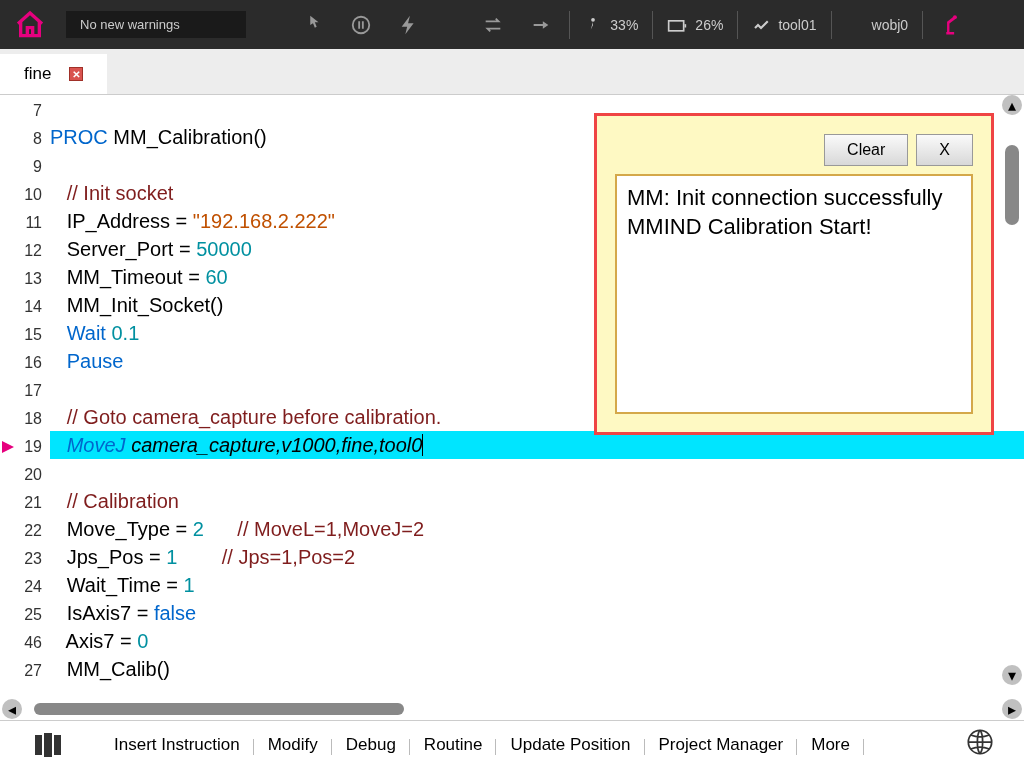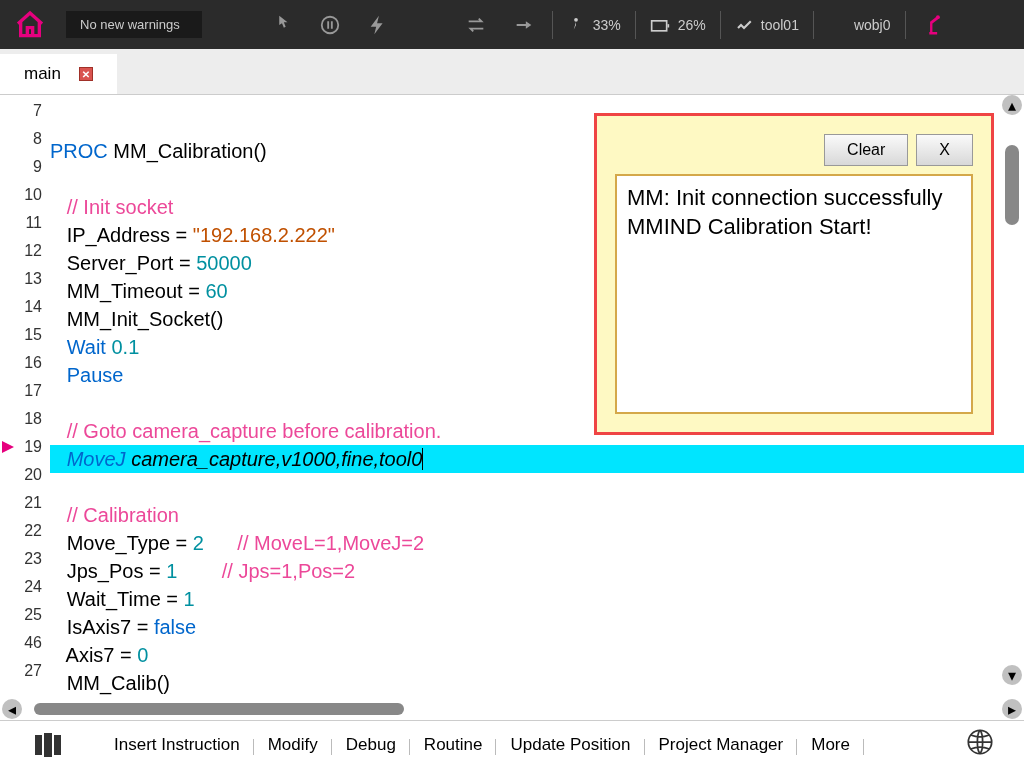--- a/index.html
+++ b/index.html
@@ -1,41 +1,41 @@
 <!DOCTYPE html>
 <html><head>
 <meta charset="utf-8">
 <style>
 * { margin: 0; padding: 0; box-sizing: border-box; }
 body { font-family: Arial, sans-serif; width: 1024px; height: 768px; overflow: hidden; background: #fff; position: relative; }
 
 .topbar { background: #2b2b2b; height: 49px; display: flex; align-items: center; color: #ccc; font-size: 14px; }
 .home-btn { width: 60px; height: 49px; display: flex; align-items: center; justify-content: center; }
 .home-btn svg { width: 32px; height: 32px; }
-.warn-box { background: #1a1a1a; padding: 6px 14px; margin: 0 6px; width: 136px; font-size: 13px; }
+.warn-box { background: #1a1a1a; padding: 6px 14px; margin: 0 6px; width: 180px; font-size: 13px; }
 .tb-icon { width: 48px; display: flex; align-items: center; justify-content: center; height: 49px; }
 .tb-icon svg { width: 22px; height: 22px; }
 .tb-sep { width: 1px; height: 28px; background: #555; margin: 0 4px; }
 .tb-group { display: flex; align-items: center; gap: 8px; padding: 0 10px; }
 .tb-text { font-size: 14px; }
 .robot-icon { color: #e6007e; }
 
 .tabbar { background: #ededed; height: 46px; display: flex; align-items: flex-end; border-bottom: 1px solid #ccc; }
 .tab { background: #fff; padding: 10px 24px; display: flex; align-items: center; gap: 18px; font-size: 17px; }
 .tab-close { width: 14px; height: 14px; background: #d9534f; border: 1px solid #a03028; display: inline-flex; align-items: center; justify-content: center; color: #fff; font-size: 10px; font-weight: bold; }
 
 .editor-area { position: relative; height: 590px; display: flex; background: #fff; }
 .gutter { width: 50px; text-align: right; padding-top: 2px; }
 .gutter div { height: 28px; line-height: 28px; font-size: 16px; color: #333; padding-right: 8px; position: relative; }
 .gutter .bp::before { content: ""; position: absolute; left: 2px; top: 8px; width: 12px; height: 12px; background: #e6007e; clip-path: polygon(0 0, 100% 50%, 0 100%); }
-.code { flex: 1; padding-top: 14px; font-size: 20px; font-family: Arial, sans-serif; }
+.code { flex: 1; padding-top: 0; font-size: 20px; font-family: Arial, sans-serif; }
 .line { height: 28px; line-height: 28px; white-space: pre; }
 .line.hl { background: #00e5ff; font-style: italic; }
 .kw { color: #0066cc; font-weight: 500; }
-.cm { color: #ec4899; }
+.cm { color: #7f1d1d; }
 .str { color: #c05000; }
 .num { color: #0090a0; text-align: center; }
 .bool { color: #0066cc; }
 .cursor { border-right: 1px solid #000; }
 
 .output-panel { position: absolute; right: 30px; top: 18px; width: 400px; background: #fff; }
 .output-btns { display: flex; justify-content: flex-end; gap: 8px; margin-bottom: 8px; }
 .out-btn { background: linear-gradient(#fafafa, #d8d8d8); border: 1px solid #999; padding: 6px 22px; font-size: 16px; cursor: pointer; }
 .output-box { border: 2px solid #d4a84a; background: #fff; height: 240px; padding: 8px 10px; font-size: 22px; line-height: 1.3; }
 .output-frame { border: 3px solid #ef4444; background: #fef9c3; padding: 18px; }
@@ -127,21 +127,21 @@
   <div class="tb-icon robot-icon">
     <svg width="24" height="28" viewBox="0 0 24 28" fill="#e6007e">
         <path d="M6 26h10v-3H6zM10 23V12l8-6-2-3-9 7v13z"></path>
         <circle cx="17" cy="4" r="2.5"></circle>
       </svg>
   </div>
 </div>
 
 <div class="tabbar">
   <div class="tab">
-    <span>main</span>
+    <span>fine</span>
     <span class="tab-close">✕</span>
   </div>
 </div>
 
 <div class="editor-area">
   <div class="gutter" id="gutter">
       <div>7</div>
       <div>8</div>
       <div>9</div>
       <div>10</div>

